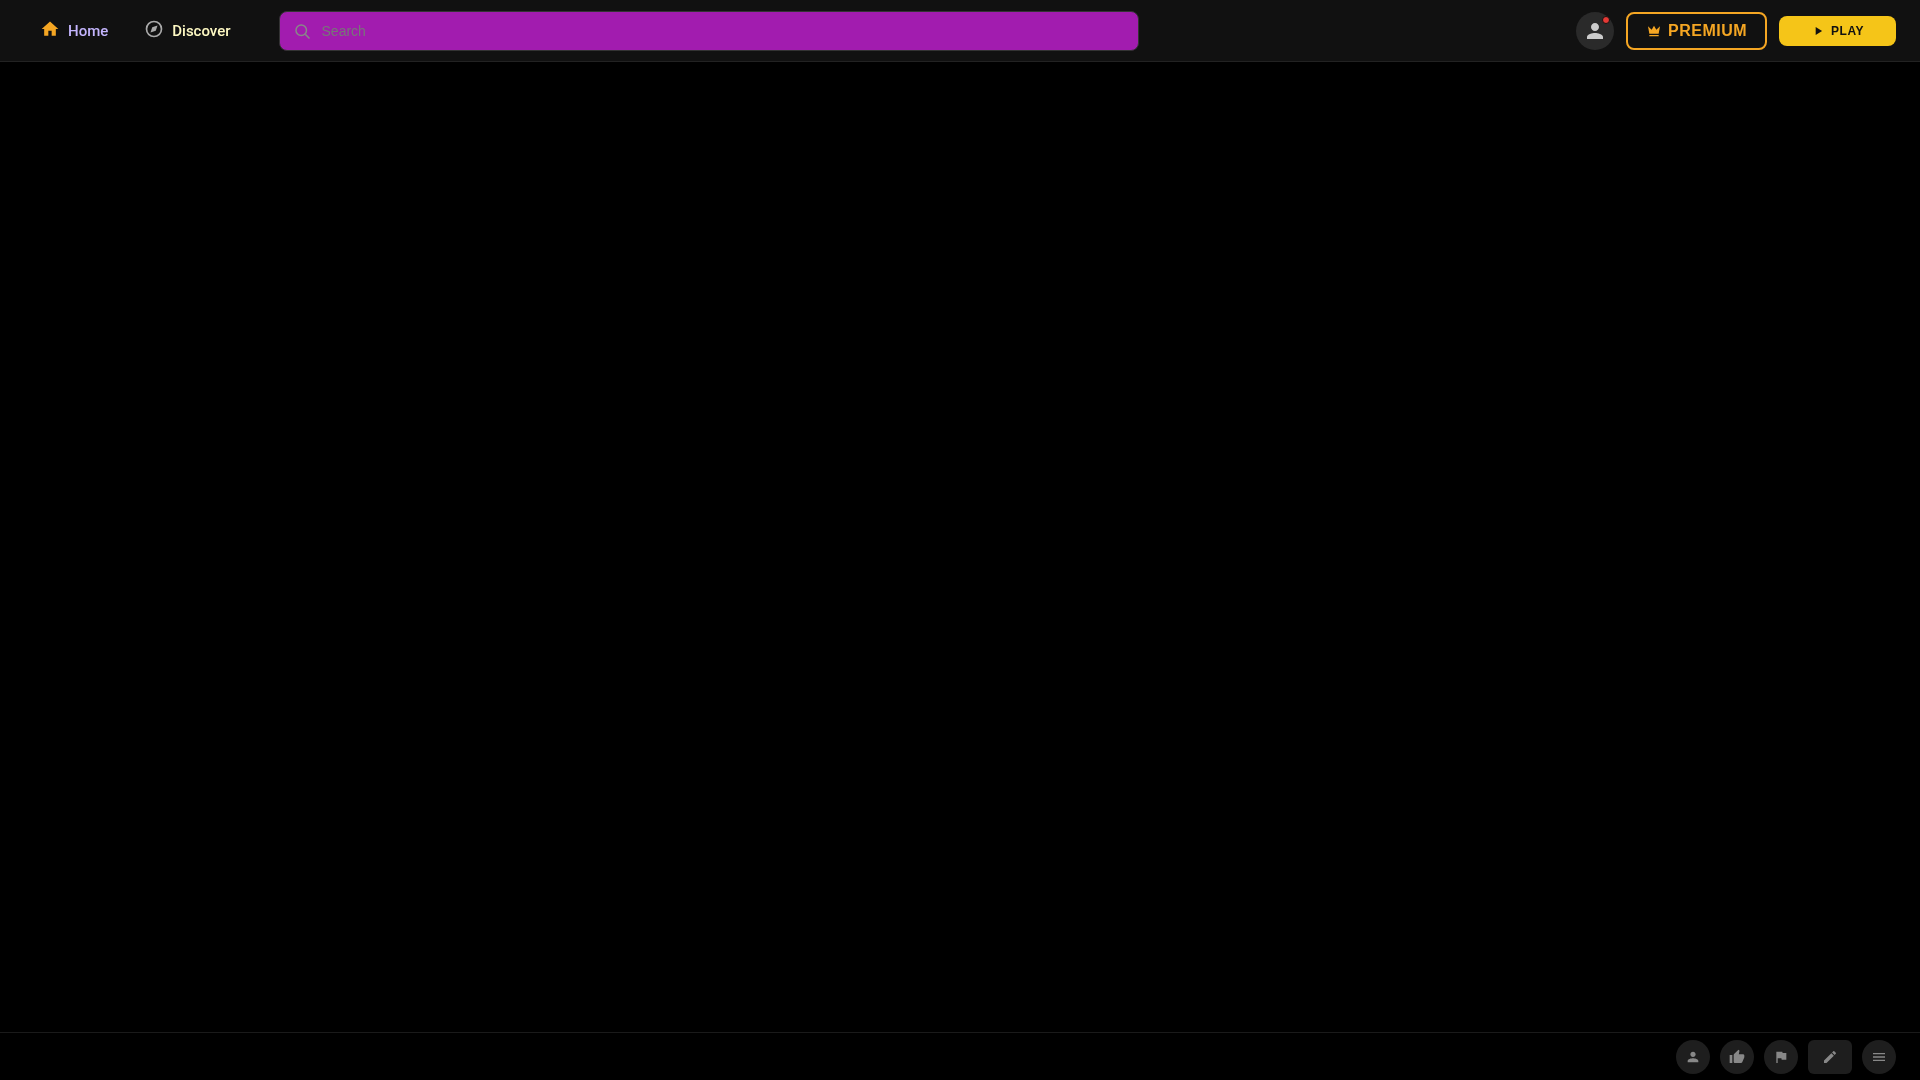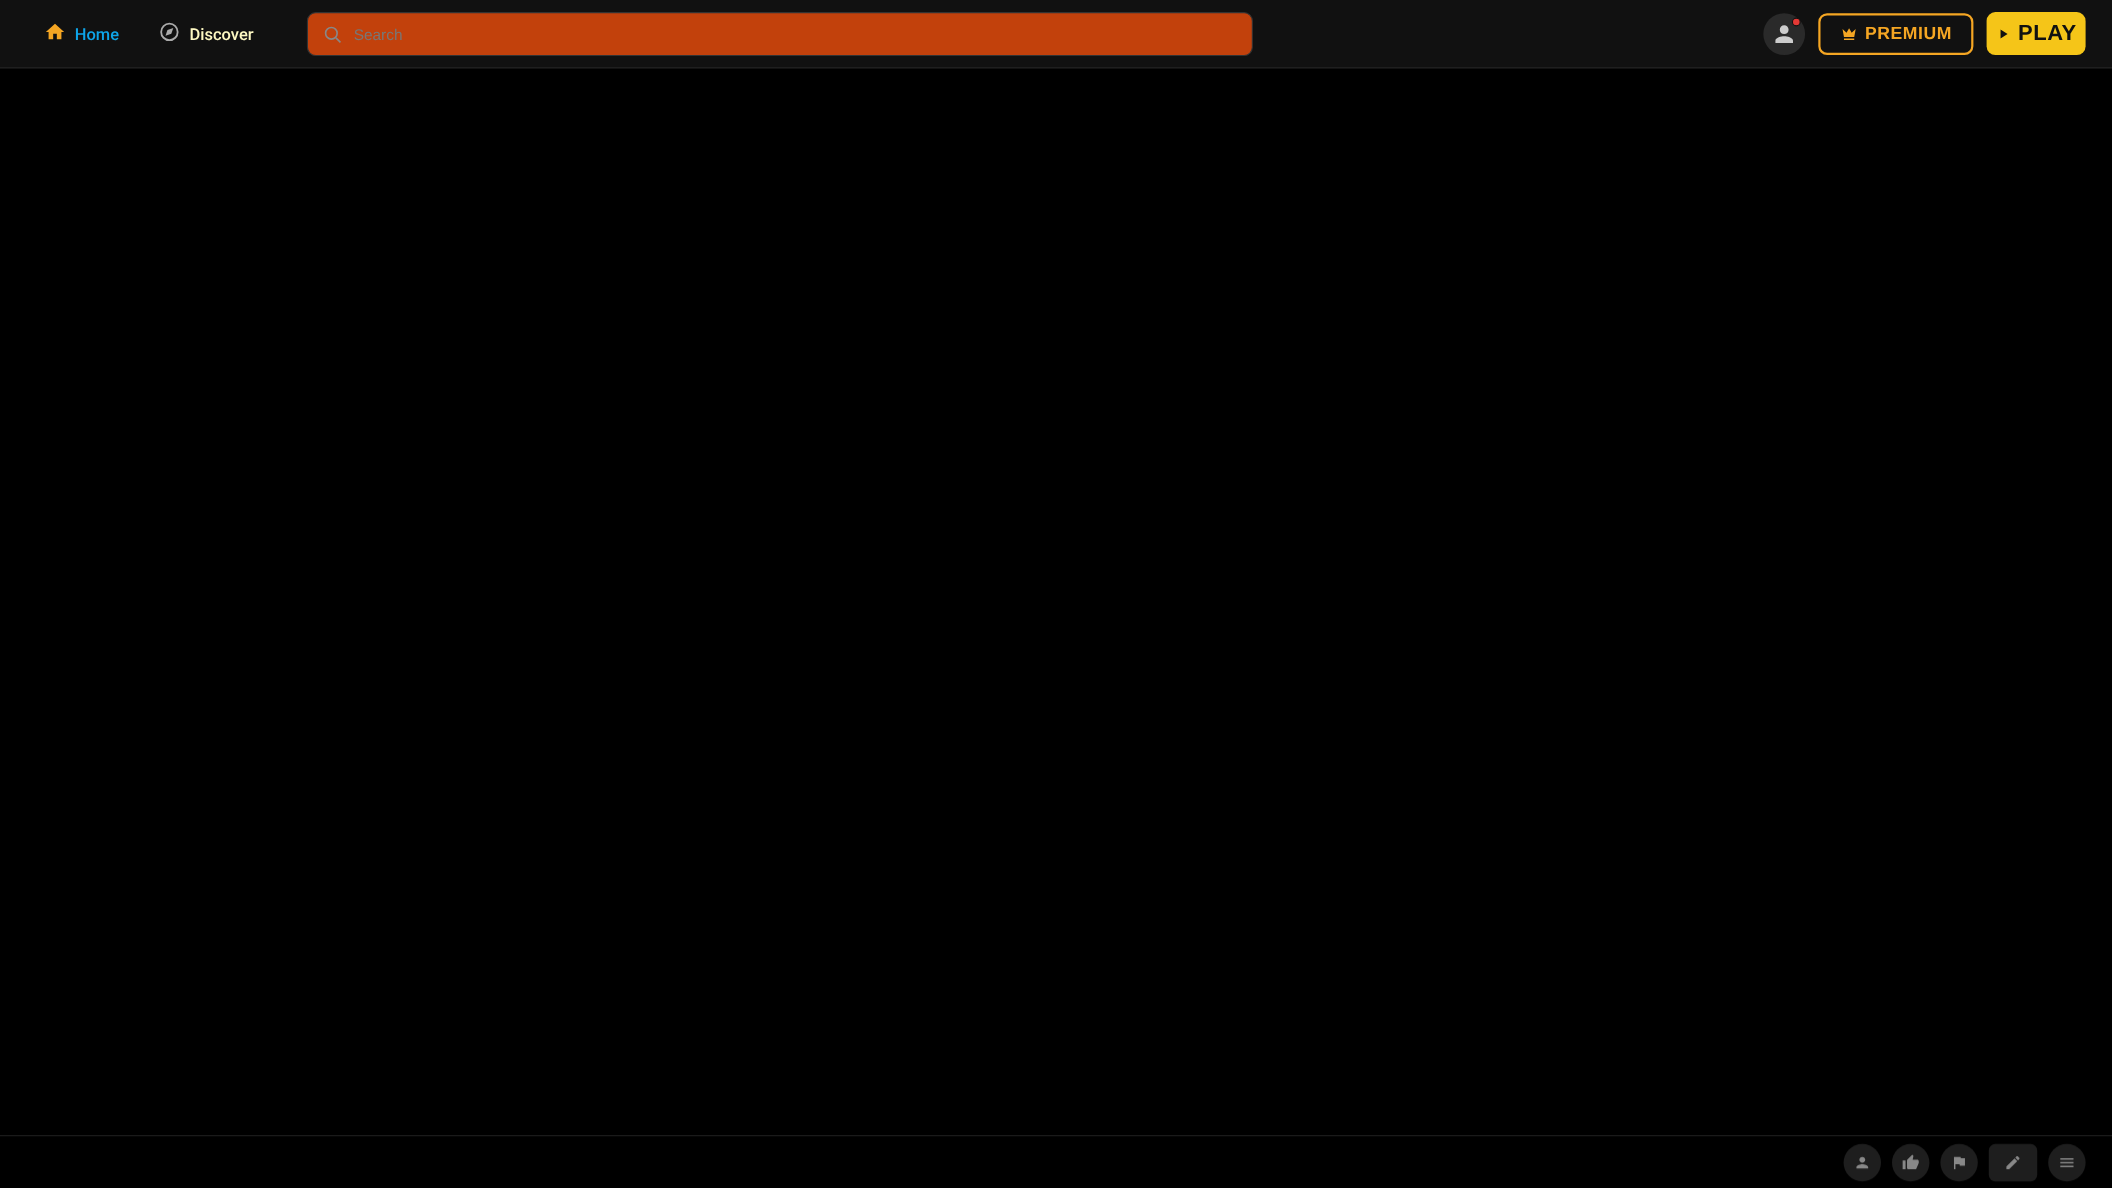--- a/index.html
+++ b/index.html
@@ -47,21 +47,21 @@
       border-radius: 6px;
       cursor: pointer;
       color: #ffffff;
       font-size: 15px;
       font-weight: 500;
       text-decoration: none;
       transition: background 0.2s;
     }
 
     .nav-item.active .nav-label {
-      color: #0ea5e9;
+      color: #c4b5fd;
       text-align: center;
     }
 
     .home-icon-svg {
       width: 20px;
       height: 20px;
       fill: #f5a623;
     }
 
     .discover-icon-svg {
@@ -97,21 +97,21 @@
       height: 18px;
       fill: none;
       stroke: #888888;
       stroke-width: 2;
       pointer-events: none;
     }
 
     .search-input {
       width: 100%;
       height: 40px;
-      background-color: #c2410c;
+      background-color: #a21caf;
       border: 1px solid #333333;
       border-radius: 8px;
       color: #cccccc;
       font-size: 14px;
       padding: 0 16px 0 42px;
       outline: none;
     }
 
     .search-input::placeholder {
       color: #777777;
@@ -174,26 +174,26 @@
     .premium-icon-svg {
       width: 16px;
       height: 16px;
       fill: #f5a623;
     }
 
     .play-btn {
       display: flex;
       align-items: center;
       gap: 6px;
-      padding: 8px 8px;
+      padding: 8px 32px;
       background-color: #f5c518;
       border: none;
       border-radius: 8px;
       color: #111111;
-      font-size: 20px;
+      font-size: 12px;
       font-weight: 700;
       cursor: pointer;
       letter-spacing: 0.5px;
       transition: background 0.2s;
     }
 
     .play-icon-svg {
       width: 14px;
       height: 14px;
       fill: #111111;

